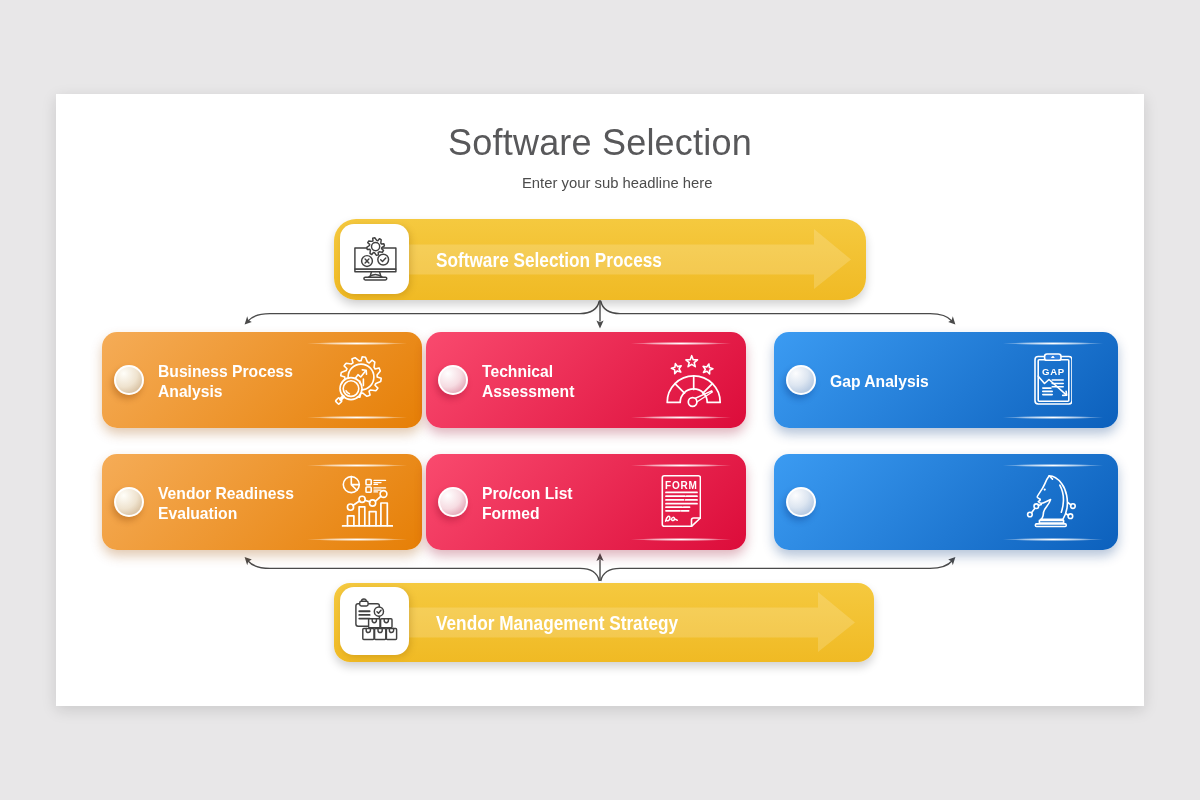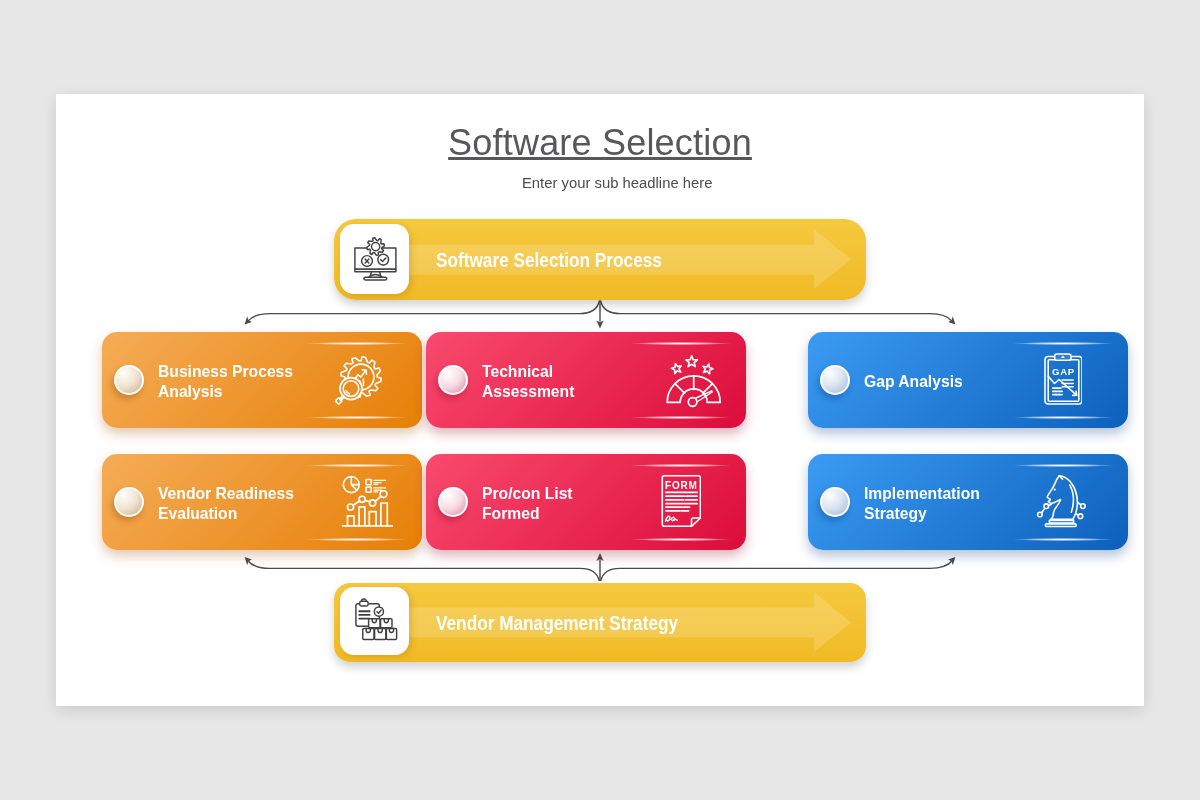--- a/index.html
+++ b/index.html
@@ -1,36 +1,36 @@
 <!DOCTYPE html>
 <html><head>
 <meta charset="utf-8">
 <style>
   html,body{margin:0;padding:0;}
   body{width:1200px;height:800px;background:#e8e7e8;font-family:"Liberation Sans",sans-serif;overflow:hidden;}
   .stage{position:relative;width:1200px;height:800px;}
   .slide{position:absolute;left:56px;top:94px;width:1088px;height:612px;background:#fff;box-shadow:0 4px 14px rgba(0,0,0,0.13);}
-  .title{position:absolute;left:0;top:122px;width:1200px;text-align:center;font-size:36px;color:#58585a;letter-spacing:0.2px;text-decoration:underline;}
+  .title{position:absolute;left:0;top:122px;width:1200px;text-align:center;font-size:36px;color:#58585a;letter-spacing:0.2px;}
   .subtitle{position:absolute;left:0;top:174px;width:1188px;text-align:center;font-size:15.3px;color:#4c4c4c;padding-left:23px;}
   .subtitle span{display:inline-block;transform:scaleX(0.97);transform-origin:50% 50%;}
   .banner{position:absolute;left:334px;width:532px;border-radius:16px;background:linear-gradient(180deg,#f5c93f 0%,#f0ba24 100%);box-shadow:0 5px 10px rgba(0,0,0,0.18);}
   .banner.top{top:219px;height:81px;border-radius:22px;}
-  .banner.bottom{top:583px;height:79px;}
+  .banner.bottom{top:583px;height:79px;padding-left:8px;}
   .iconbox{position:absolute;left:6px;top:5px;width:69px;border-radius:14px;background:#fff;box-shadow:2px 2px 6px rgba(140,90,0,0.25);}
   .banner.top .iconbox{height:70px;}
   .banner.bottom .iconbox{height:68px;}
   .bannertext{position:absolute;left:102px;top:0;height:100%;display:flex;align-items:center;font-size:20.5px;font-weight:bold;color:#fff;}
   .bannertext span{display:inline-block;transform:scaleX(0.84);transform-origin:0 50%;white-space:nowrap;}
   .bannerarrow{position:absolute;left:0;top:0;width:100%;height:100%;}
   .card{position:absolute;width:320px;height:96px;border-radius:15px;}
   .card.orange{background:linear-gradient(135deg,#f5ac57 0%,#e67f06 100%);box-shadow:0 6px 12px rgba(160,80,0,0.3);}
   .card.red{background:linear-gradient(135deg,#f94a6e 0%,#dc0c3a 100%);box-shadow:0 6px 12px rgba(150,10,40,0.3);}
   .card.blue{background:linear-gradient(135deg,#3b9bf2 0%,#0c60bc 100%);box-shadow:0 6px 12px rgba(10,60,130,0.3);}
   .r1{top:332px;} .r2{top:454px;}
-  .c1{left:102px;text-decoration:underline;} .c2{left:426px;} .c3{left:808px;}
+  .c1{left:102px;text-decoration:underline;} .c2{left:426px;} .c3{left:774px;padding-left:24px;}
   .sphere{position:absolute;left:12px;top:33px;width:26px;height:26px;border-radius:50%;border:2px solid rgba(255,255,255,0.97);}
   .card.orange .sphere{background:radial-gradient(circle at 30% 25%,#fffef9 0%,#efe3cf 50%,#c9ab84 100%);box-shadow:-2px 4px 6px rgba(130,60,0,0.33);}
   .card.red .sphere{background:radial-gradient(circle at 30% 25%,#ffffff 0%,#f6dce2 50%,#d9879d 100%);box-shadow:-2px 4px 6px rgba(140,10,40,0.33);}
   .card.blue .sphere{background:radial-gradient(circle at 30% 25%,#fdfdfe 0%,#dde6f1 45%,#9db7d8 100%);box-shadow:-2px 4px 6px rgba(10,50,120,0.33);}
   .cardtext{position:absolute;left:56px;top:0;height:100%;display:flex;align-items:center;font-size:16.5px;font-weight:bold;color:#fff;line-height:20px;padding-top:2px;box-sizing:border-box;}
   .cardtext span{display:inline-block;transform:scaleX(0.95);transform-origin:0 50%;white-space:nowrap;}
   .cardicon{position:absolute;right:32px;top:50%;transform:translateY(-50%);}
   .streak{position:absolute;height:2.6px;background:radial-gradient(ellipse 50% 50% at 50% 50%,rgba(255,255,255,1) 0%,rgba(255,255,255,0.6) 55%,rgba(255,255,255,0) 100%);border-radius:2px;}
   .streak.t{top:10px;right:15px;width:100px;}
   .streak.b{bottom:9px;right:15px;width:100px;}
@@ -236,23 +236,20 @@
         <path d="M6.6 47.2 C7.6 42 10.6 41 10.9 43.8 C11.1 46 8.6 47.8 7.3 46 M12.3 45.6 C12.8 43 15.3 42.6 15.5 44.6 C15.6 46.2 13.9 47 12.9 46.1 M15.5 45.8 C16.5 45 17.5 45.4 18.2 46.3" stroke-width="1.5"></path>
         <text x="22.3" y="14.6" fill="#fff" stroke="none" font-family="Liberation Sans,sans-serif" font-size="10" font-weight="bold" text-anchor="middle" letter-spacing="0.8">FORM</text>
       </g>
     </svg>
       </div>
   </div>
   <div class="card blue r2 c3">
     <div class="streak t"></div>
       <div class="streak b"></div>
     <div class="sphere"></div>
-    <div class="cardtext">
-        <span>Implementation<br>Strategy</span>
-      </div>
     <div class="cardicon" id="icon-b2" style="right:42px;margin-top:0px;">
         <svg width="56" height="54" viewBox="0 0 56 54">
       <g class="ic">
         <path d="M29.2 0.8 C27.8 2.6 26.2 5.4 24.9 8.6 C23.7 11.6 21.3 15.4 19.2 18.4 C17.8 20.4 17 21.6 17.3 22.2 C17.5 22.7 18.1 23.1 18.7 23.4 L19.8 24 C20.4 24.4 20.4 25.1 19.8 25.5 L18.3 26.6 C19.5 28.3 22.2 28.6 24.3 27.5 L30.6 24.6 C29.5 28.4 26.6 31.4 24.8 34.2 C23.6 36.2 23.3 38.3 23.2 40 C23.1 41.6 22.2 42.6 21.5 44.2"></path>
         <path d="M43 44.2 C44.8 41.2 46.3 37.3 47 33 C48.2 25.4 46.6 14.8 41.6 8.4 C38.6 4.6 33.6 0.9 29.2 0.8 L32.5 4.1"></path>
         <path d="M39.8 10.2 C42.6 15.4 43.7 21 43.4 26.2 C43.2 30.4 42.4 34 41.3 37.2"></path>
         <circle cx="24.7" cy="14.6" r="1.1" fill="#fff" stroke="none"></circle>
         <path d="M20.6 44.4 H42.8"></path>
         <path d="M19.4 45.4 H43.6 V48.1 H19.4 Z"></path>
         <rect x="15.4" y="48.9" width="30.8" height="2.6" rx="1"></rect>

